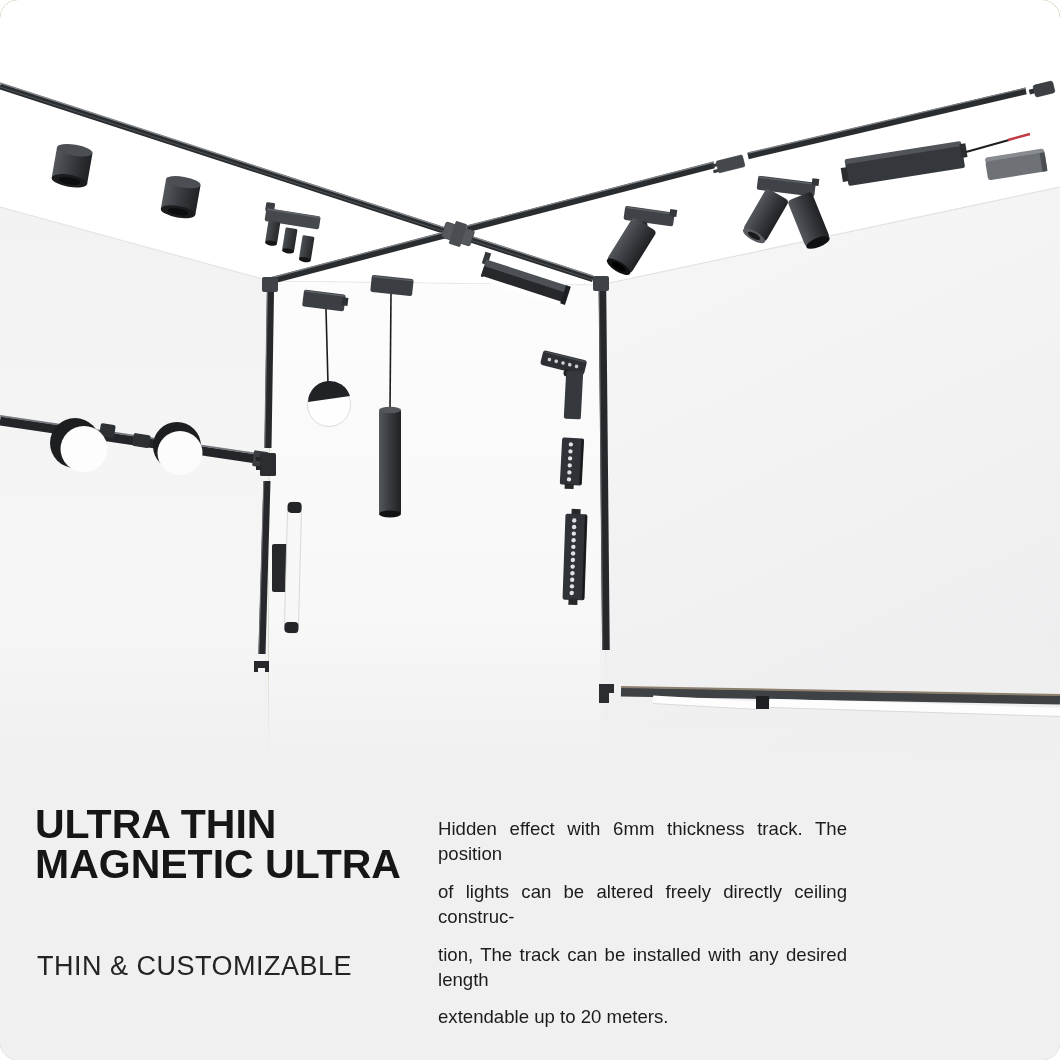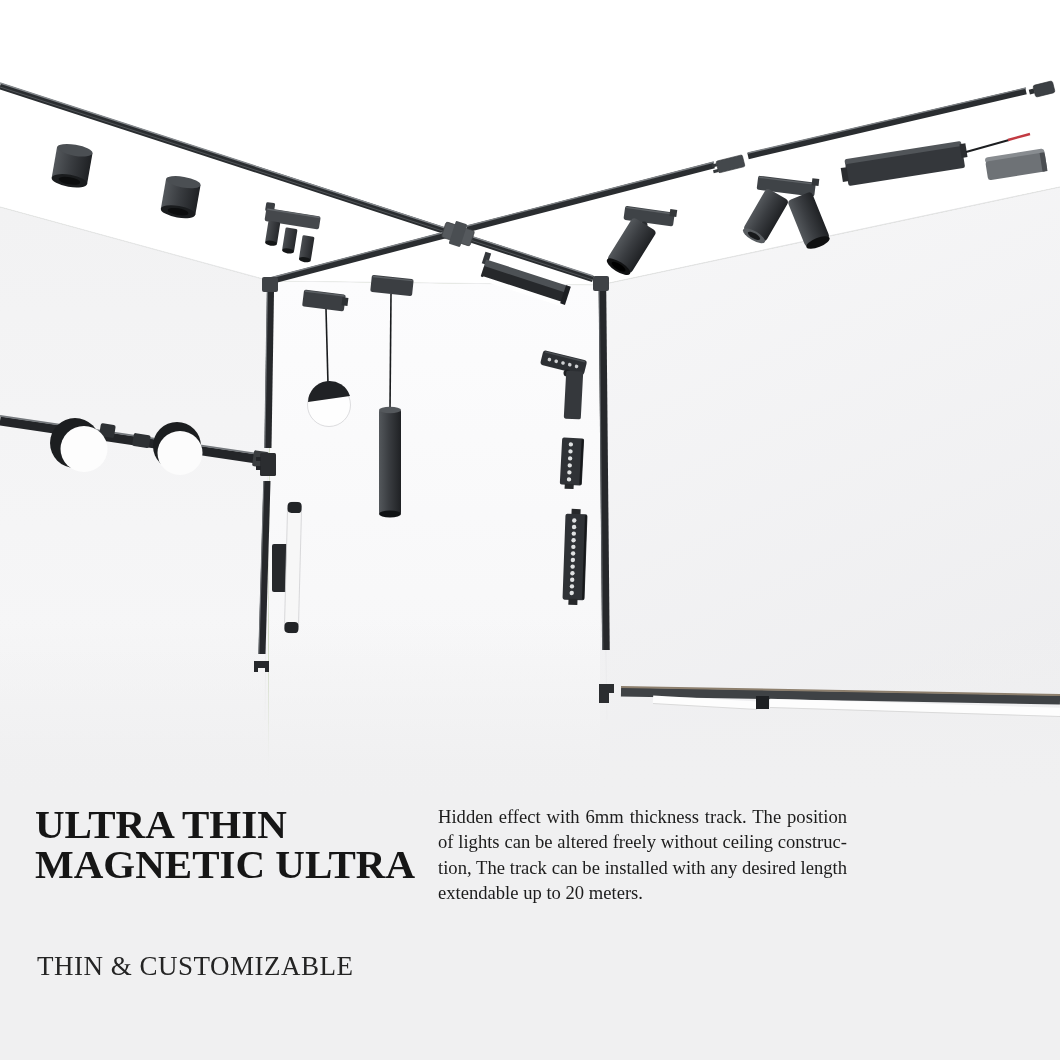--- a/index.html
+++ b/index.html
@@ -1,24 +1,24 @@
 <!DOCTYPE html>
 <html><head>
 <meta charset="utf-8">
 <style>
   html,body{margin:0;padding:0;background:#ffffff;}
   #canvas{position:relative;width:1060px;height:1060px;overflow:hidden;background:#4d7c0f;
-          font-family:Liberation Serif, serif;}
+          font-family:Liberation Sans, sans-serif;border-radius:18px;}
   #scene{position:absolute;left:0;top:0;}
   .textblock{position:absolute;z-index:5;}
   #headline{left:35px;top:804px;font-weight:bold;font-size:41px;line-height:40px;
             color:#161616;letter-spacing:0px;white-space:nowrap;}
   #subheadline{left:37px;top:951px;font-size:27px;color:#242424;letter-spacing:0.5px;white-space:nowrap;}
   #description{left:438px;top:804px;width:409px;font-size:18.6px;line-height:25.4px;color:#1c1c1c;}
-  .desc-line{text-align:justify;text-align-last:justify;}
+  .desc-line{text-align:justify;text-align-last:justify;margin-top:12px;}
   .desc-line.last{text-align-last:left;}
 </style>
 </head>
 <body>
 
 <div id="canvas">
 
 <svg id="scene" width="1060" height="1060" viewBox="0 0 1060 1060">
   <defs>
     <linearGradient id="gLeftWall" x1="0" y1="0" x2="0" y2="1">
@@ -297,18 +297,18 @@
   </g>
 </svg>
 
 <div id="headline" class="textblock">
   <span style="display:block">ULTRA THIN</span>
   <span style="display:block">MAGNETIC ULTRA</span>
 </div>
 <div id="subheadline" class="textblock">THIN &amp; CUSTOMIZABLE</div>
 <div id="description" class="textblock">
   <div class="desc-line">Hidden effect with 6mm thickness track. The position</div>
-  <div class="desc-line">of lights can be altered freely without ceiling construc-</div>
+  <div class="desc-line">of lights can be altered freely directly ceiling construc-</div>
   <div class="desc-line">tion, The track can be installed with any desired length</div>
   <div class="desc-line last">extendable up to 20 meters.</div>
 </div>
 
 </div>
 
 </body></html>

